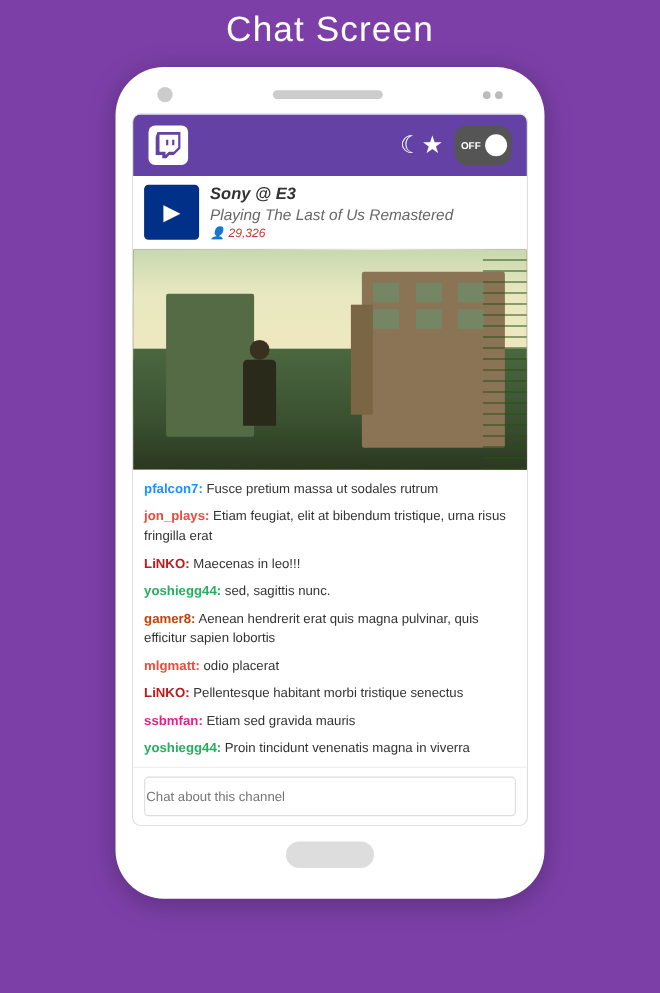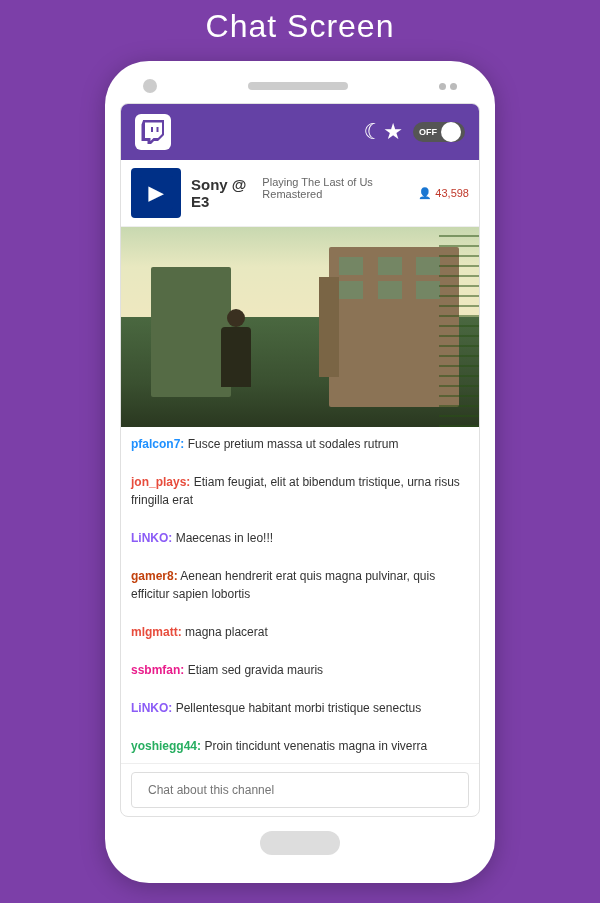--- a/index.html
+++ b/index.html
@@ -111,21 +111,21 @@
 
     .moon-icon {
       color: white;
       font-size: 22px;
     }
 
     .toggle-switch {
       background: #555;
       border-radius: 12px;
       width: 52px;
-      height: 20px;
+      height: 36px;
       display: flex;
       align-items: center;
       justify-content: flex-end;
       padding: 2px 4px;
       position: relative;
     }
 
     .toggle-knob {
       width: 20px;
       height: 20px;
@@ -161,32 +161,33 @@
       flex-shrink: 0;
     }
 
     .channel-avatar svg {
       width: 34px;
       height: 34px;
     }
 
     .channel-text {
       display: flex;
-      flex-direction: row;
+      flex-direction: column;
       gap: 2px;
+      font-style: italic;
     }
 
     .channel-name {
       font-size: 15px;
       font-weight: bold;
       color: #333;
     }
 
     .channel-game {
-      font-size: 11px;
+      font-size: 14px;
       color: #666;
     }
 
     .channel-viewers {
       font-size: 11px;
       color: #c0392b;
       display: flex;
       align-items: center;
       gap: 3px;
     }
@@ -310,50 +311,50 @@
         rgba(40, 80, 20, 0.5) 8px,
         rgba(40, 80, 20, 0.5) 10px
       );
     }
 
     
     .chat-messages {
       padding: 8px 10px;
       display: flex;
       flex-direction: column;
-      gap: 20px;
+      gap: 7px;
       background: white;
     }
 
     .chat-line {
       font-size: 12px;
       line-height: 1.5;
       color: #333;
     }
 
     .username {
       font-weight: bold;
     }
 
     .color-blue { color: #1e90ff; }
     .color-red { color: #e74c3c; }
     .color-green { color: #27ae60; }
     .color-orange { color: #c2410c; text-align: right; }
     .color-pink { color: #e91e8c; }
-    .color-lime { color: #8b5cf6; }
+    .color-lime { color: #b91c1c; }
 
     
     .chat-input-area {
       padding: 8px 10px;
       border-top: 1px solid #eee;
     }
 
     .chat-input {
       width: 100%;
-      padding: 10px 16px;
+      padding: 10px 1px;
       border: 1px solid #ddd;
       border-radius: 4px;
       font-size: 12px;
       color: #aaa;
       background: white;
       outline: none;
     }
 
     .phone-bottom-bar {
       margin-top: 14px;
@@ -408,21 +409,21 @@
         <svg viewBox="0 0 40 40" xmlns="http://www.w3.org/2000/svg">
           <rect width="40" height="40" fill="#003087" rx="4"></rect>
           <text x="20" y="27" font-size="22" fill="white" text-anchor="middle" font-weight="bold">▶</text>
         </svg>
       </div>
       <div class="channel-text">
         <span class="channel-name">Sony @ E3</span>
         <span class="channel-game">Playing The Last of Us Remastered</span>
         <span class="channel-viewers">
           <span class="viewer-icon">👤</span>
-          <span>43,598</span>
+          <span>29,326</span>
         </span>
       </div>
     </div>
 
     <div class="game-screenshot">
       <div class="game-scene">
         <div class="sky-layer"></div>
         <div class="ground-layer"></div>
         <div class="building-right">
           <div class="building-windows">
@@ -450,39 +451,43 @@
       <div class="chat-line">
         <span class="username color-red">jon_plays:</span>
         <span> Etiam feugiat, elit at bibendum tristique, urna risus fringilla erat</span>
       </div>
 
       <div class="chat-line">
         <span class="username color-lime">LiNKO:</span>
         <span> Maecenas in leo!!!</span>
       </div>
 
+      <div class="chat-line">
+        <span class="username color-green">yoshiegg44:</span>
+        <span> sed, sagittis nunc.</span>
+      </div>
 
       <div class="chat-line">
         <span class="username color-orange">gamer8:</span>
         <span> Aenean hendrerit erat quis magna pulvinar, quis efficitur sapien lobortis</span>
       </div>
 
       <div class="chat-line">
         <span class="username color-red">mlgmatt:</span>
-        <span> magna placerat</span>
+        <span> odio placerat</span>
+      </div>
+
+      <div class="chat-line">
+        <span class="username color-lime">LiNKO:</span>
+        <span> Pellentesque habitant morbi tristique senectus</span>
       </div>
 
       <div class="chat-line">
         <span class="username color-pink">ssbmfan:</span>
         <span> Etiam sed gravida mauris</span>
-      </div>
-
-      <div class="chat-line">
-        <span class="username color-lime">LiNKO:</span>
-        <span> Pellentesque habitant morbi tristique senectus</span>
       </div>
 
 
 
       <div class="chat-line">
         <span class="username color-green">yoshiegg44:</span>
         <span> Proin tincidunt venenatis magna in viverra</span>
       </div>
 
     </div>

